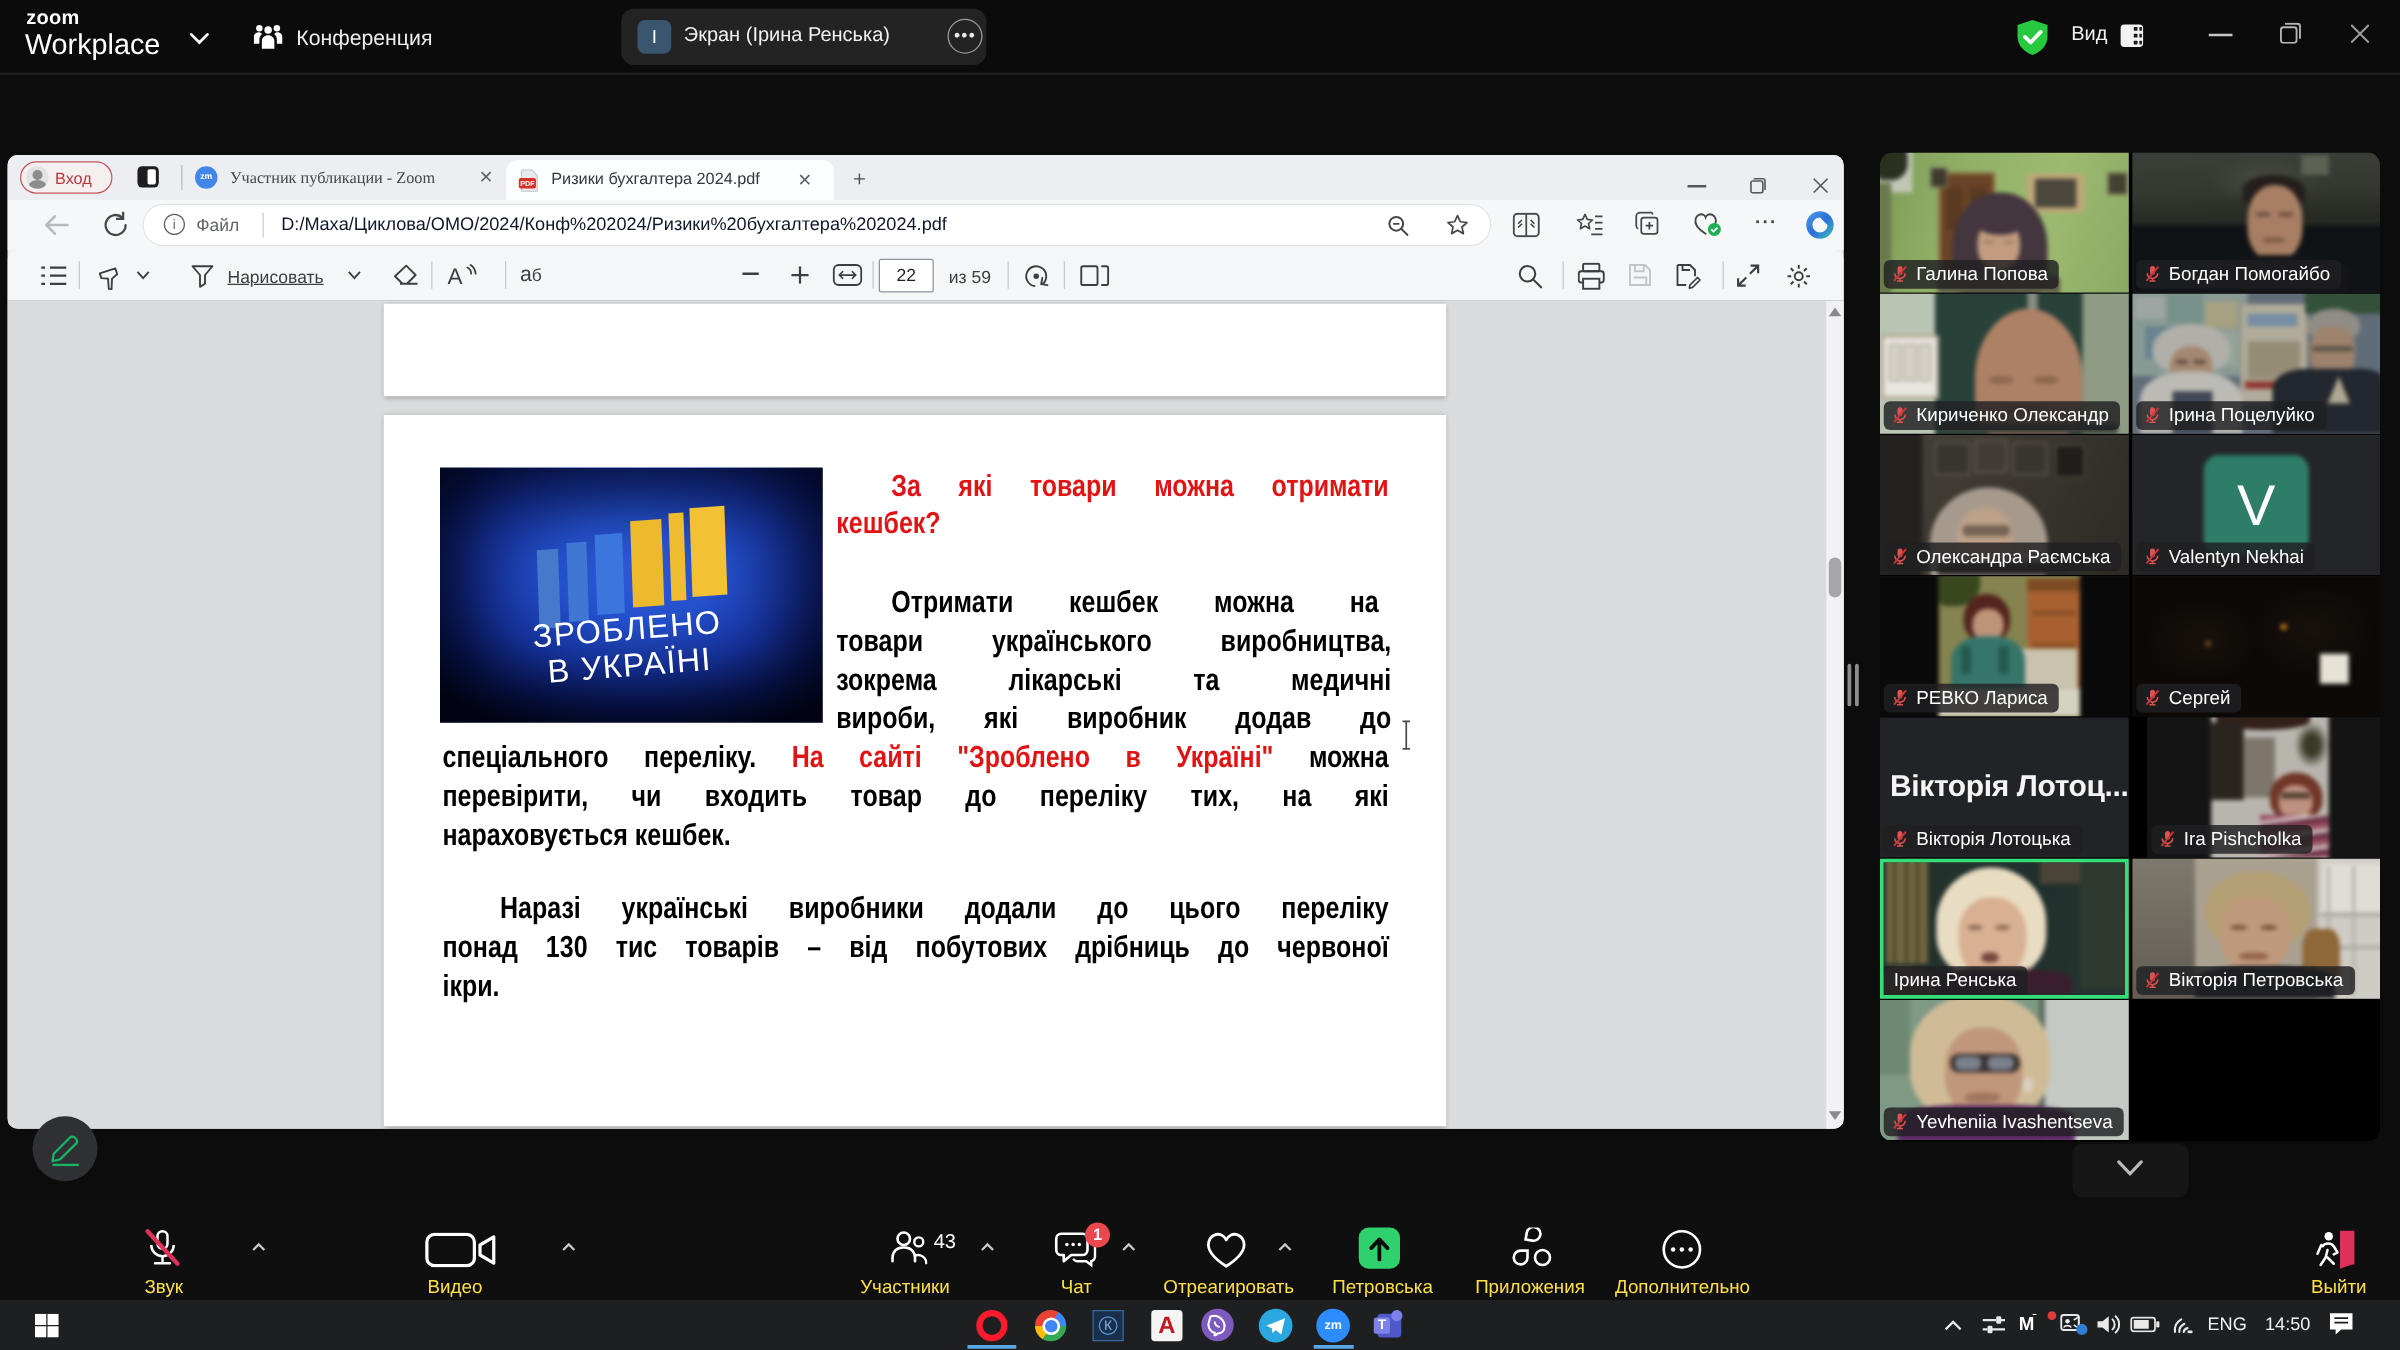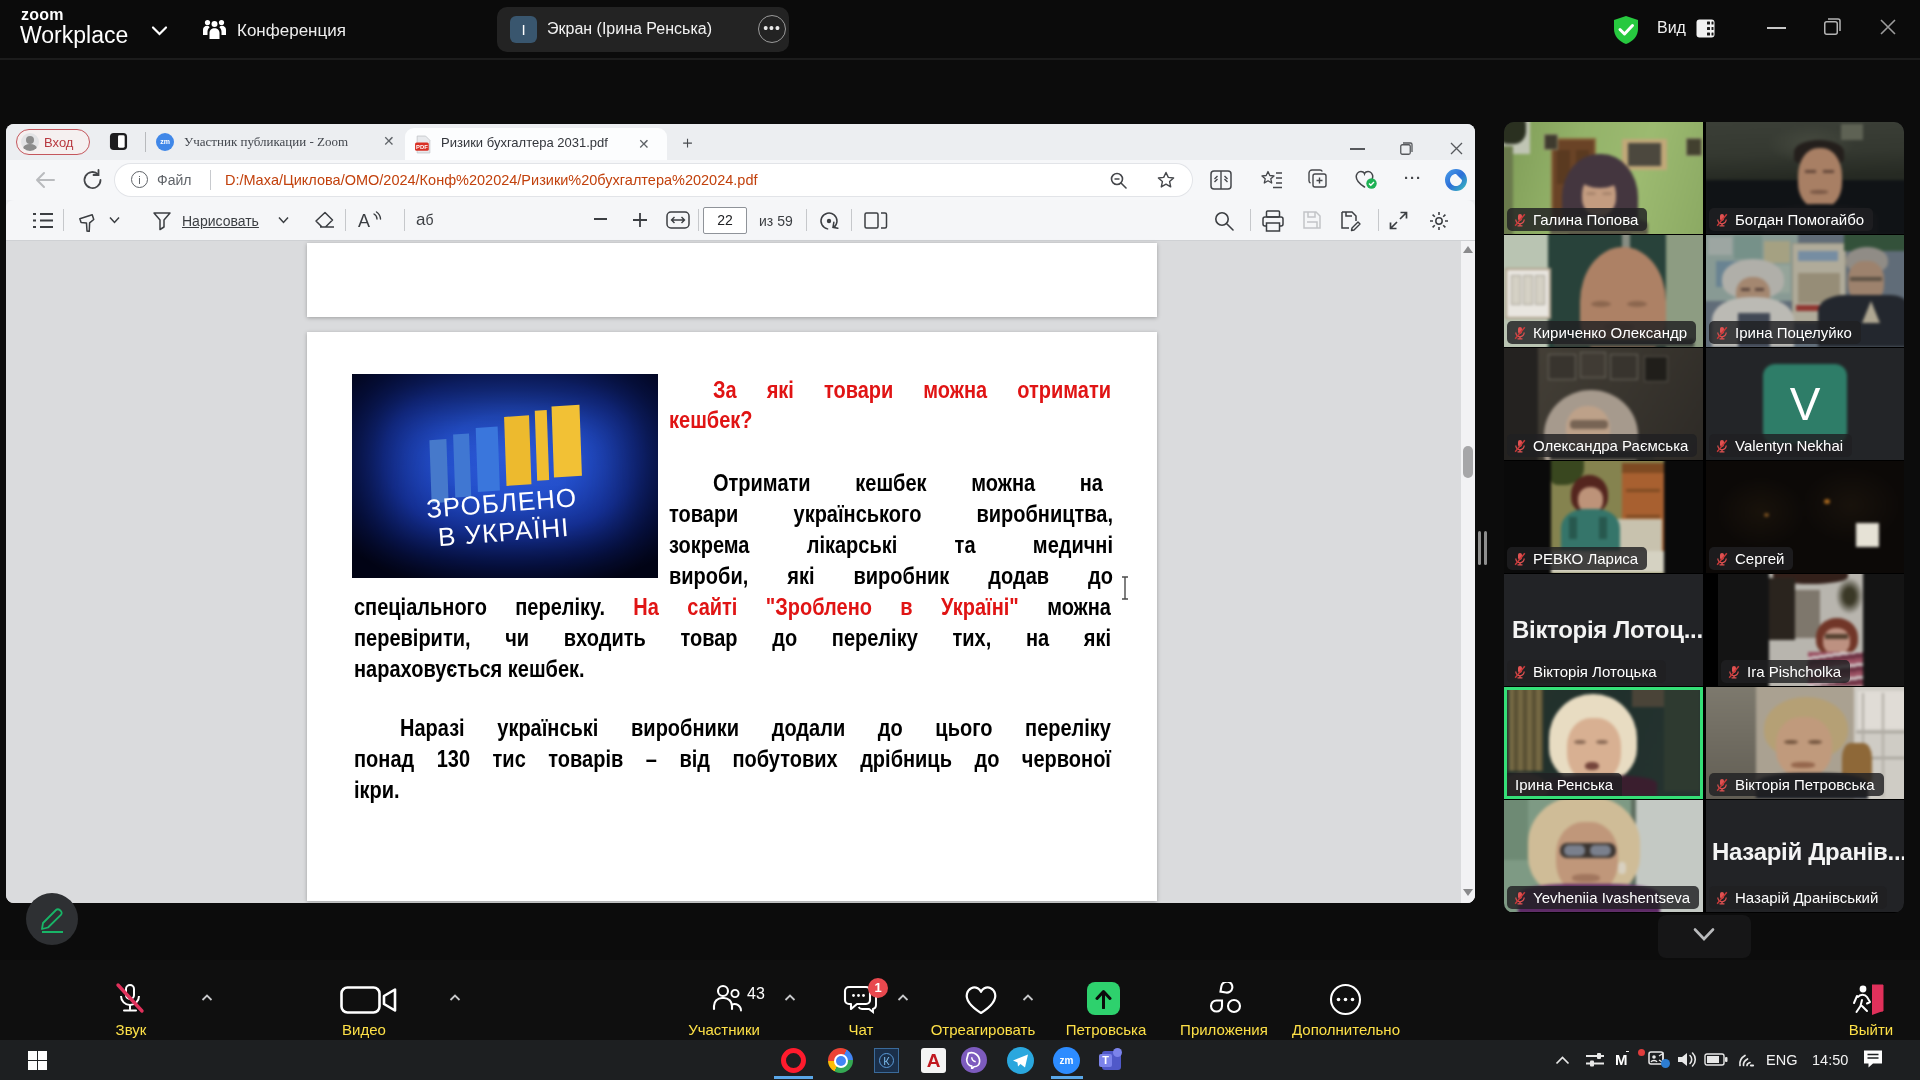--- a/index.html
+++ b/index.html
@@ -29,21 +29,21 @@
   .tabico { position:absolute; width:19px; height:19px; }
   #tab1txt { position:absolute; left:178px; top:10px; font-size:13px; color:#42464d;font-family:Liberation Serif, serif; }
   #tab2 { position:absolute; left:399px; top:4px; width:262px; height:32px; background:#fcfdfe; border-radius:9px 9px 0 0; }
   #tab2txt { position:absolute; left:36px; top:7px; font-size:13px; color:#33363c; }
   .tabx { position:absolute; font-size:14px; color:#5f6368; }
   #toolbar { position:absolute; left:0; top:36px; width:1469px; height:40px; background:#f6f7f9; }
   #urlbar { position:absolute; left:109px; top:4px; width:1077px; height:32px; background:#fff; border-radius:16px; box-shadow:0 0 0 1px #e2e4e8; }
   #urlbar .info { position:absolute; left:16px; top:7px; width:17px; height:17px; border:1.3px solid #5f6368; border-radius:50%; color:#5f6368; font-size:11px; text-align:center; line-height:16px;}
   #urlbar .fayl { position:absolute; left:42px; top:8px; font-size:14px; color:#5f6368;}
   #urlbar .sep { position:absolute; left:95px; top:6px; width:1px; height:20px; background:#c8cace;}
-  #urlbar .url { position:absolute; left:110px; top:8px; font-size:14.5px; color:#c2410c;}
+  #urlbar .url { position:absolute; left:110px; top:8px; font-size:14.5px; color:#0f172a;}
   #pdfbar { position:absolute; left:0; top:76px; width:1469px; height:41px; background:#f5f6f8; border-radius:8px 8px 0 0; border-bottom:1px solid #cfd1d4;}
   .pdftxt { position:absolute; top:13px; font-size:14px; color:#3b3e42; }
   #pagebox { position:absolute; left:697px; top:7px; width:44px; height:27px; background:#fff; border:1px solid #8f9399; border-radius:2px; text-align:center; line-height:25px; font-size:14px; color:#202124;}
   #content { position:absolute; left:0; top:117px; width:1469px; height:662px; background:#dadbdd; }
   .page { position:absolute; left:301px; width:850px; background:#fff; box-shadow:0 1px 4px rgba(0,0,0,.28); }
   #page1 { top:2px; height:74px; }
   #page2 { top:91px; height:569px; }
   #vscroll { position:absolute; left:1455px; top:0; width:14px; height:662px; background:#f2f2f4; }
   #vthumb { position:absolute; left:1457px; top:205px; width:10px; height:32px; background:#a6a6a8; border-radius:5px;}
   .scrarrow { position:absolute; left:1457px; width:0; height:0; }
@@ -135,21 +135,21 @@
     <div class="abs" style="left:139px;top:8px;width:1px;height:20px;background:#b8babd"></div>
     <div class="abs" style="left:150px;top:9px;width:18px;height:18px;border-radius:50%;background:#4087e8;color:#fff;font-size:7px;font-weight:bold;text-align:center;line-height:18px;">zm</div>
     <div id="tab1txt">Участник публикации - Zoom</div>
     <div class="tabx" style="left:377px;top:9px;">✕</div>
     <div id="tab2">
       <svg class="tabico" style="left:9px;top:7px" width="18" height="18" viewBox="0 0 18 18">
         <path d="M3 1 h8 l4 4 v12 h-12 z" fill="#e8eaed" stroke="#c4c6ca" stroke-width=".8"></path>
         <rect x="1" y="7" width="13" height="8" rx="1.5" fill="#d93025"></rect>
         <text x="7.5" y="13" font-size="5.5" fill="#fff" text-anchor="middle" font-weight="bold" font-family="Liberation Sans">PDF</text>
       </svg>
-      <div id="tab2txt">Ризики бухгалтера 2031.pdf</div>
+      <div id="tab2txt">Ризики бухгалтера 2024.pdf</div>
       <div class="tabx" style="left:233px;top:8px;">✕</div>
     </div>
     <div class="abs" style="left:673px;top:7px;font-size:17px;color:#494c50;">＋</div>
     <div class="abs" style="left:1344px;top:24px;width:15px;height:1.6px;background:#56585c"></div>
     <svg class="abs" style="left:1394px;top:18px" width="13" height="13" viewBox="0 0 13 13">
       <rect x="0.75" y="2.75" width="9.5" height="9.5" rx="1.5" stroke="#56585c" stroke-width="1.3" fill="none"></rect>
       <path d="M3 1 h7.5 a1.5 1.5 0 0 1 1.5 1.5 v7.5" stroke="#56585c" stroke-width="1.3" fill="none"></path>
     </svg>
     <svg class="abs" style="left:1444px;top:18px" width="13" height="13" viewBox="0 0 13 13">
         <path d="M1 1 L12 12 M12 1 L1 12" stroke="#56585c" stroke-width="1.3"></path>
@@ -593,29 +593,20 @@
 <div class="abs" style="left:14px;top:84px;width:142px;height:30px;background:#5e2a66;border-radius:35% 35% 0 0;"></div>
 <div class="abs" style="left:114px;top:62px;width:8px;height:12px;background:#d8d0c0;border-radius:40%;"></div>
 </div>
 <div class="nlab"><svg class="micico" viewBox="0 0 16 16">
           <rect x="5.7" y="1" width="4.6" height="8" rx="2.3" fill="#e05252"></rect>
           <path d="M3.2 7.5 a4.8 4.8 0 0 0 9.6 0" stroke="#e05252" fill="none" stroke-width="1.4"></path>
           <path d="M8 12.3 v2 M5.2 14.6 h5.6" stroke="#e05252" stroke-width="1.4"></path>
           <path d="M2.5 14.5 L13.5 1.5" stroke="#c83939" stroke-width="1.7"></path>
         </svg>Yevheniia Ivashentseva</div>
     </div>
-<div class="tile" style="left:202px;top:678px;width:198px;">
-<div class="bigname" style="left:6px;top:38px;">Назарій Дранів...</div>
-<div class="nlab"><svg class="micico" viewBox="0 0 16 16">
-          <rect x="5.7" y="1" width="4.6" height="8" rx="2.3" fill="#e05252"></rect>
-          <path d="M3.2 7.5 a4.8 4.8 0 0 0 9.6 0" stroke="#e05252" fill="none" stroke-width="1.4"></path>
-          <path d="M8 12.3 v2 M5.2 14.6 h5.6" stroke="#e05252" stroke-width="1.4"></path>
-          <path d="M2.5 14.5 L13.5 1.5" stroke="#c83939" stroke-width="1.7"></path>
-        </svg>Назарій Дранівський</div>
-    </div>
 </div>
 <div class="abs" style="left:1658px;top:915px;width:93px;height:43px;background:#161617;border-radius:8px;"></div>
 <svg class="abs" style="left:1693px;top:927px" width="22" height="15" viewBox="0 0 22 15">
     <path d="M2 2.5 L11 12 L20 2.5" stroke="#b9babc" stroke-width="2.6" fill="none" stroke-linecap="round"></path>
   </svg>
 <div id="zbar">
   <svg class="zico" style="left:113px;top:22px" width="34" height="34" viewBox="0 0 34 34">
     <rect x="13" y="3" width="8" height="14" rx="4" stroke="#fff" stroke-width="2" fill="none"></rect>
     <path d="M8 14 a9 9 0 0 0 18 0" stroke="#fff" stroke-width="2" fill="none"></path>
     <path d="M17 23 v4 M11 28.5 h12" stroke="#fff" stroke-width="2" stroke-linecap="round"></path>

